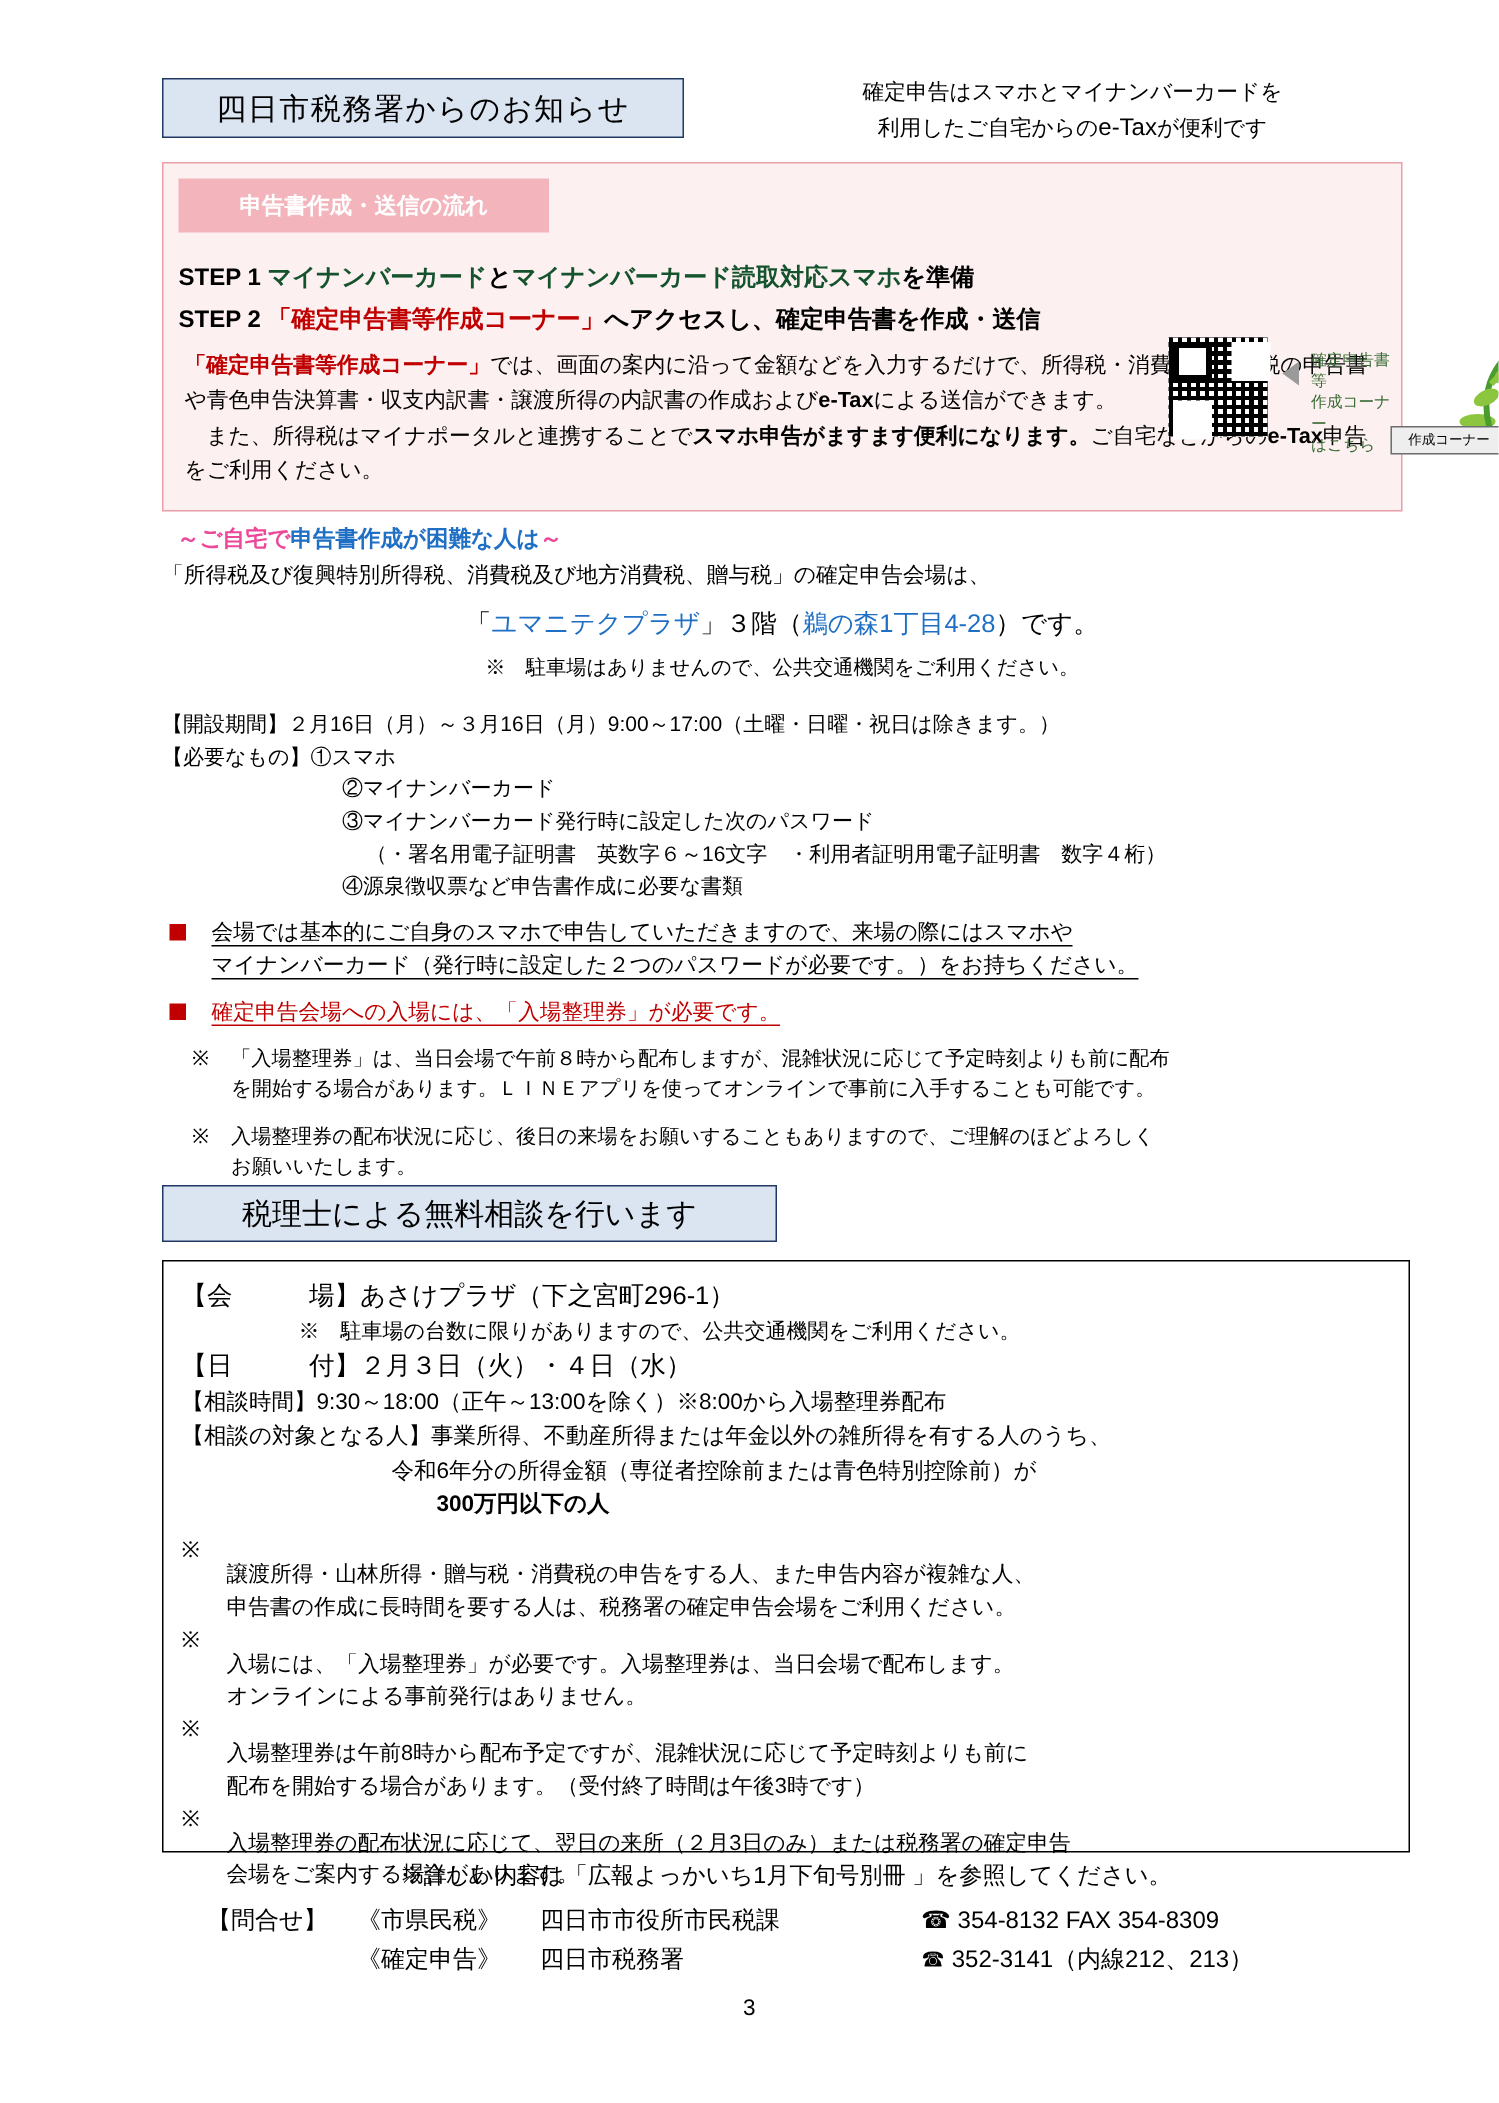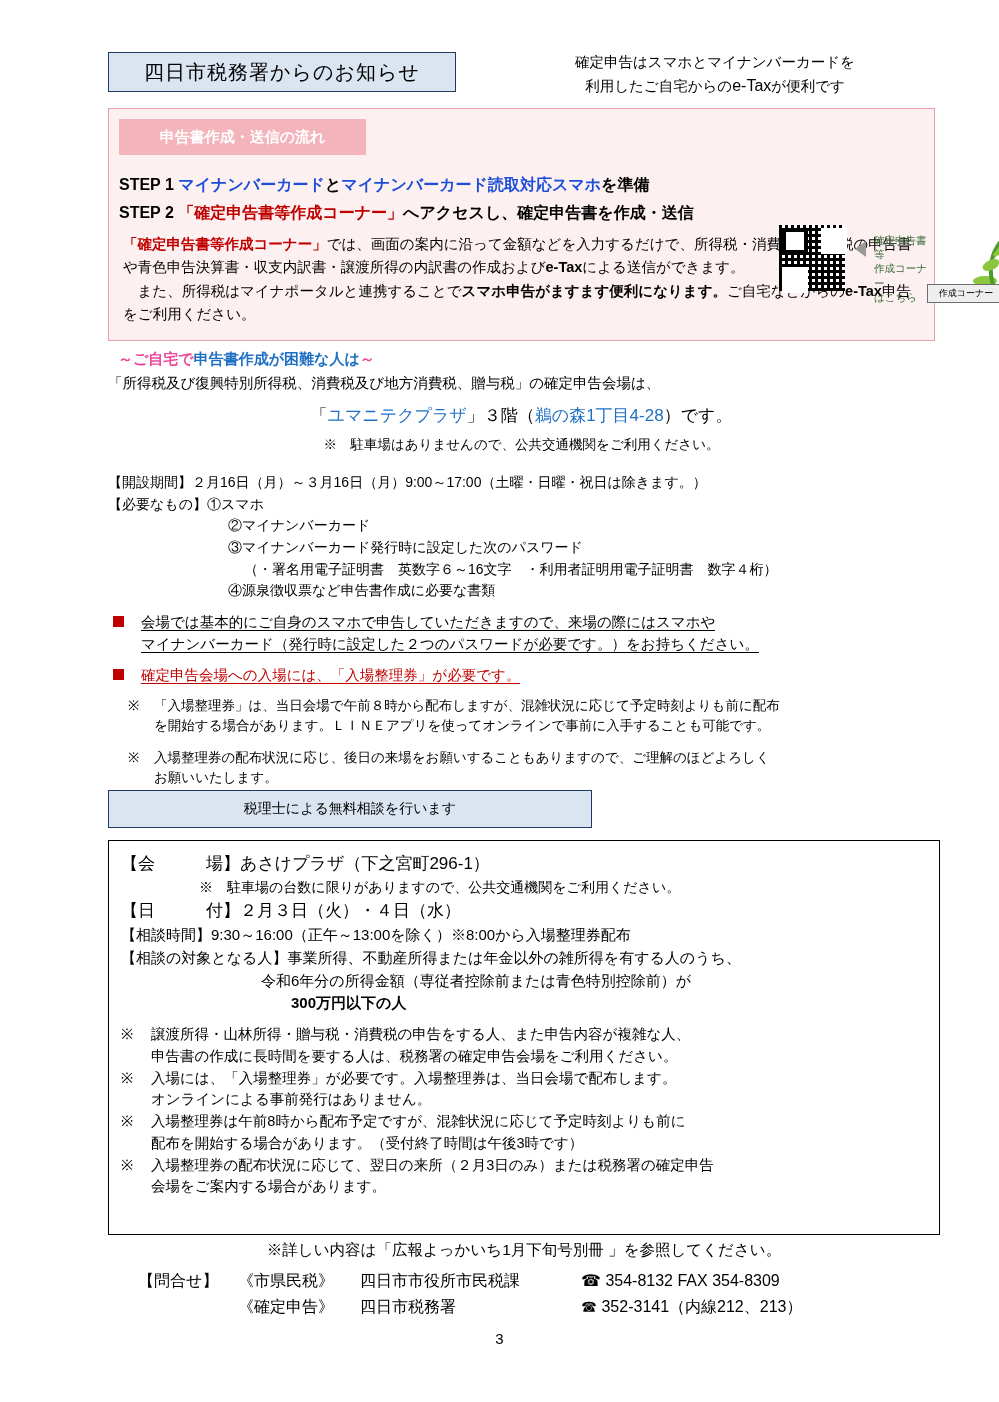--- a/index.html
+++ b/index.html
@@ -63,21 +63,21 @@
   }
   .step {
     position: absolute;
     font-size: 16px;
     font-weight: bold;
     white-space: nowrap;
   }
   .step1 { left: 10px; top: 66px; }
   .step2 { left: 10px; top: 94px; }
   .step-label { color: #000; }
-  .hl-blue { color: #1d4ed8; font-family: Liberation Serif, serif; }
+  .hl-blue { color: #14532d; font-family: Liberation Serif, serif; }
   .hl-red { color: #c00000; }
   .pink-body {
     position: absolute;
     left: 14px; top: 124px;
     width: 795px;
     font-size: 14.5px;
     line-height: 1.62;
     color: #000;
   }
   .pink-body .red { color: #c00000; font-weight: bold; }
@@ -199,25 +199,25 @@
     line-height: 1.5;
   }
   .note-rows .row { display: flex; margin-bottom: 11px; }
   .note-rows .mark { width: 26px; flex: 0 0 26px; }
   .note-rows .body { flex: 1; }
 
   
   .title-box2 {
     position: absolute;
     left: 108px; top: 790px;
-    width: 484px; height: 38px;
+    width: 410px; height: 38px;
     border: 1.5px solid #1f3864;
     background: #dbe5f1;
     display: flex; align-items: center; justify-content: center;
-    font-size: 14px;
+    font-size: 20px;
   }
 
   
   .frame {
     position: absolute;
     left: 108px; top: 840px;
     width: 832px; height: 395px;
     border: 1.2px solid #000;
     padding: 10px 12px;
   }
@@ -225,21 +225,21 @@
     font-size: 15px;
     line-height: 1.52;
     margin: 0;
   }
   .frame .l.big { font-size: 17px; }
   .frame .sub { font-size: 14px; padding-left: 78px; }
   .frame .ind-a { padding-left: 140px; }
   .frame .ind-b { padding-left: 170px; font-weight: bold; }
   .frame .aster { display: flex; font-size: 14.5px; line-height: 1.5; }
   .frame .aster .mk { width: 30px; flex: 0 0 30px; }
-  .frame .aster .bd { flex: 1; }
+  .frame .aster .bd { flex: 1; margin-top: 16px; }
   .frame .gap { height: 9px; }
 
   
   .foot-note {
     position: absolute;
     left: 108px; top: 1240px;
     width: 832px;
     text-align: center;
     font-size: 15.5px;
   }
@@ -248,21 +248,21 @@
     left: 138px; top: 1268px;
     width: 800px;
     font-size: 16px;
     line-height: 1.6;
   }
   .contact .r { display: flex; }
   .contact .c1 { width: 100px; flex: 0 0 100px; }
   .contact .c2 { width: 122px; flex: 0 0 122px; }
   .contact .c3 { width: 96px; flex: 0 0 96px; }
   .contact .c4 { width: 125px; flex: 0 0 125px; }
-  .contact .c5 { flex: 1; }
+  .contact .c5 { flex: 1; margin-left: 33px; }
   .page-num {
     position: absolute;
     left: 0; top: 1330px;
     width: 999px;
     text-align: center;
     font-size: 15px;
   }
 </style>
 </head>
 <body>
@@ -383,21 +383,21 @@
   </div>
 
   <div class="title-box2">
     <span>税理士による無料相談を行います</span>
   </div>
 
   <div class="frame">
     <p class="l big"><span>【会　　　場】</span><span>あさけプラザ（下之宮町296-1）</span></p>
     <p class="l sub">※　駐車場の台数に限りがありますので、公共交通機関をご利用ください。</p>
     <p class="l big"><span>【日　　　付】</span><span>２月３日（火）・４日（水）</span></p>
-    <p class="l"><span>【相談時間】</span><span>9:30～16:00（正午～13:00を除く）※8:00から入場整理券配布</span></p>
+    <p class="l"><span>【相談時間】</span><span>9:30～18:00（正午～13:00を除く）※8:00から入場整理券配布</span></p>
     <p class="l"><span>【相談の対象となる人】</span><span>事業所得、不動産所得または年金以外の雑所得を有する人のうち、</span></p>
     <p class="l ind-a">令和6年分の所得金額（専従者控除前または青色特別控除前）が</p>
     <p class="l ind-b">300万円以下の人</p>
     <div class="gap"></div>
 
     <div class="aster">
       <div class="mk">※</div>
       <div class="bd">
         <div>譲渡所得・山林所得・贈与税・消費税の申告をする人、また申告内容が複雑な人、</div>
         <div>申告書の作成に長時間を要する人は、税務署の確定申告会場をご利用ください。</div>

